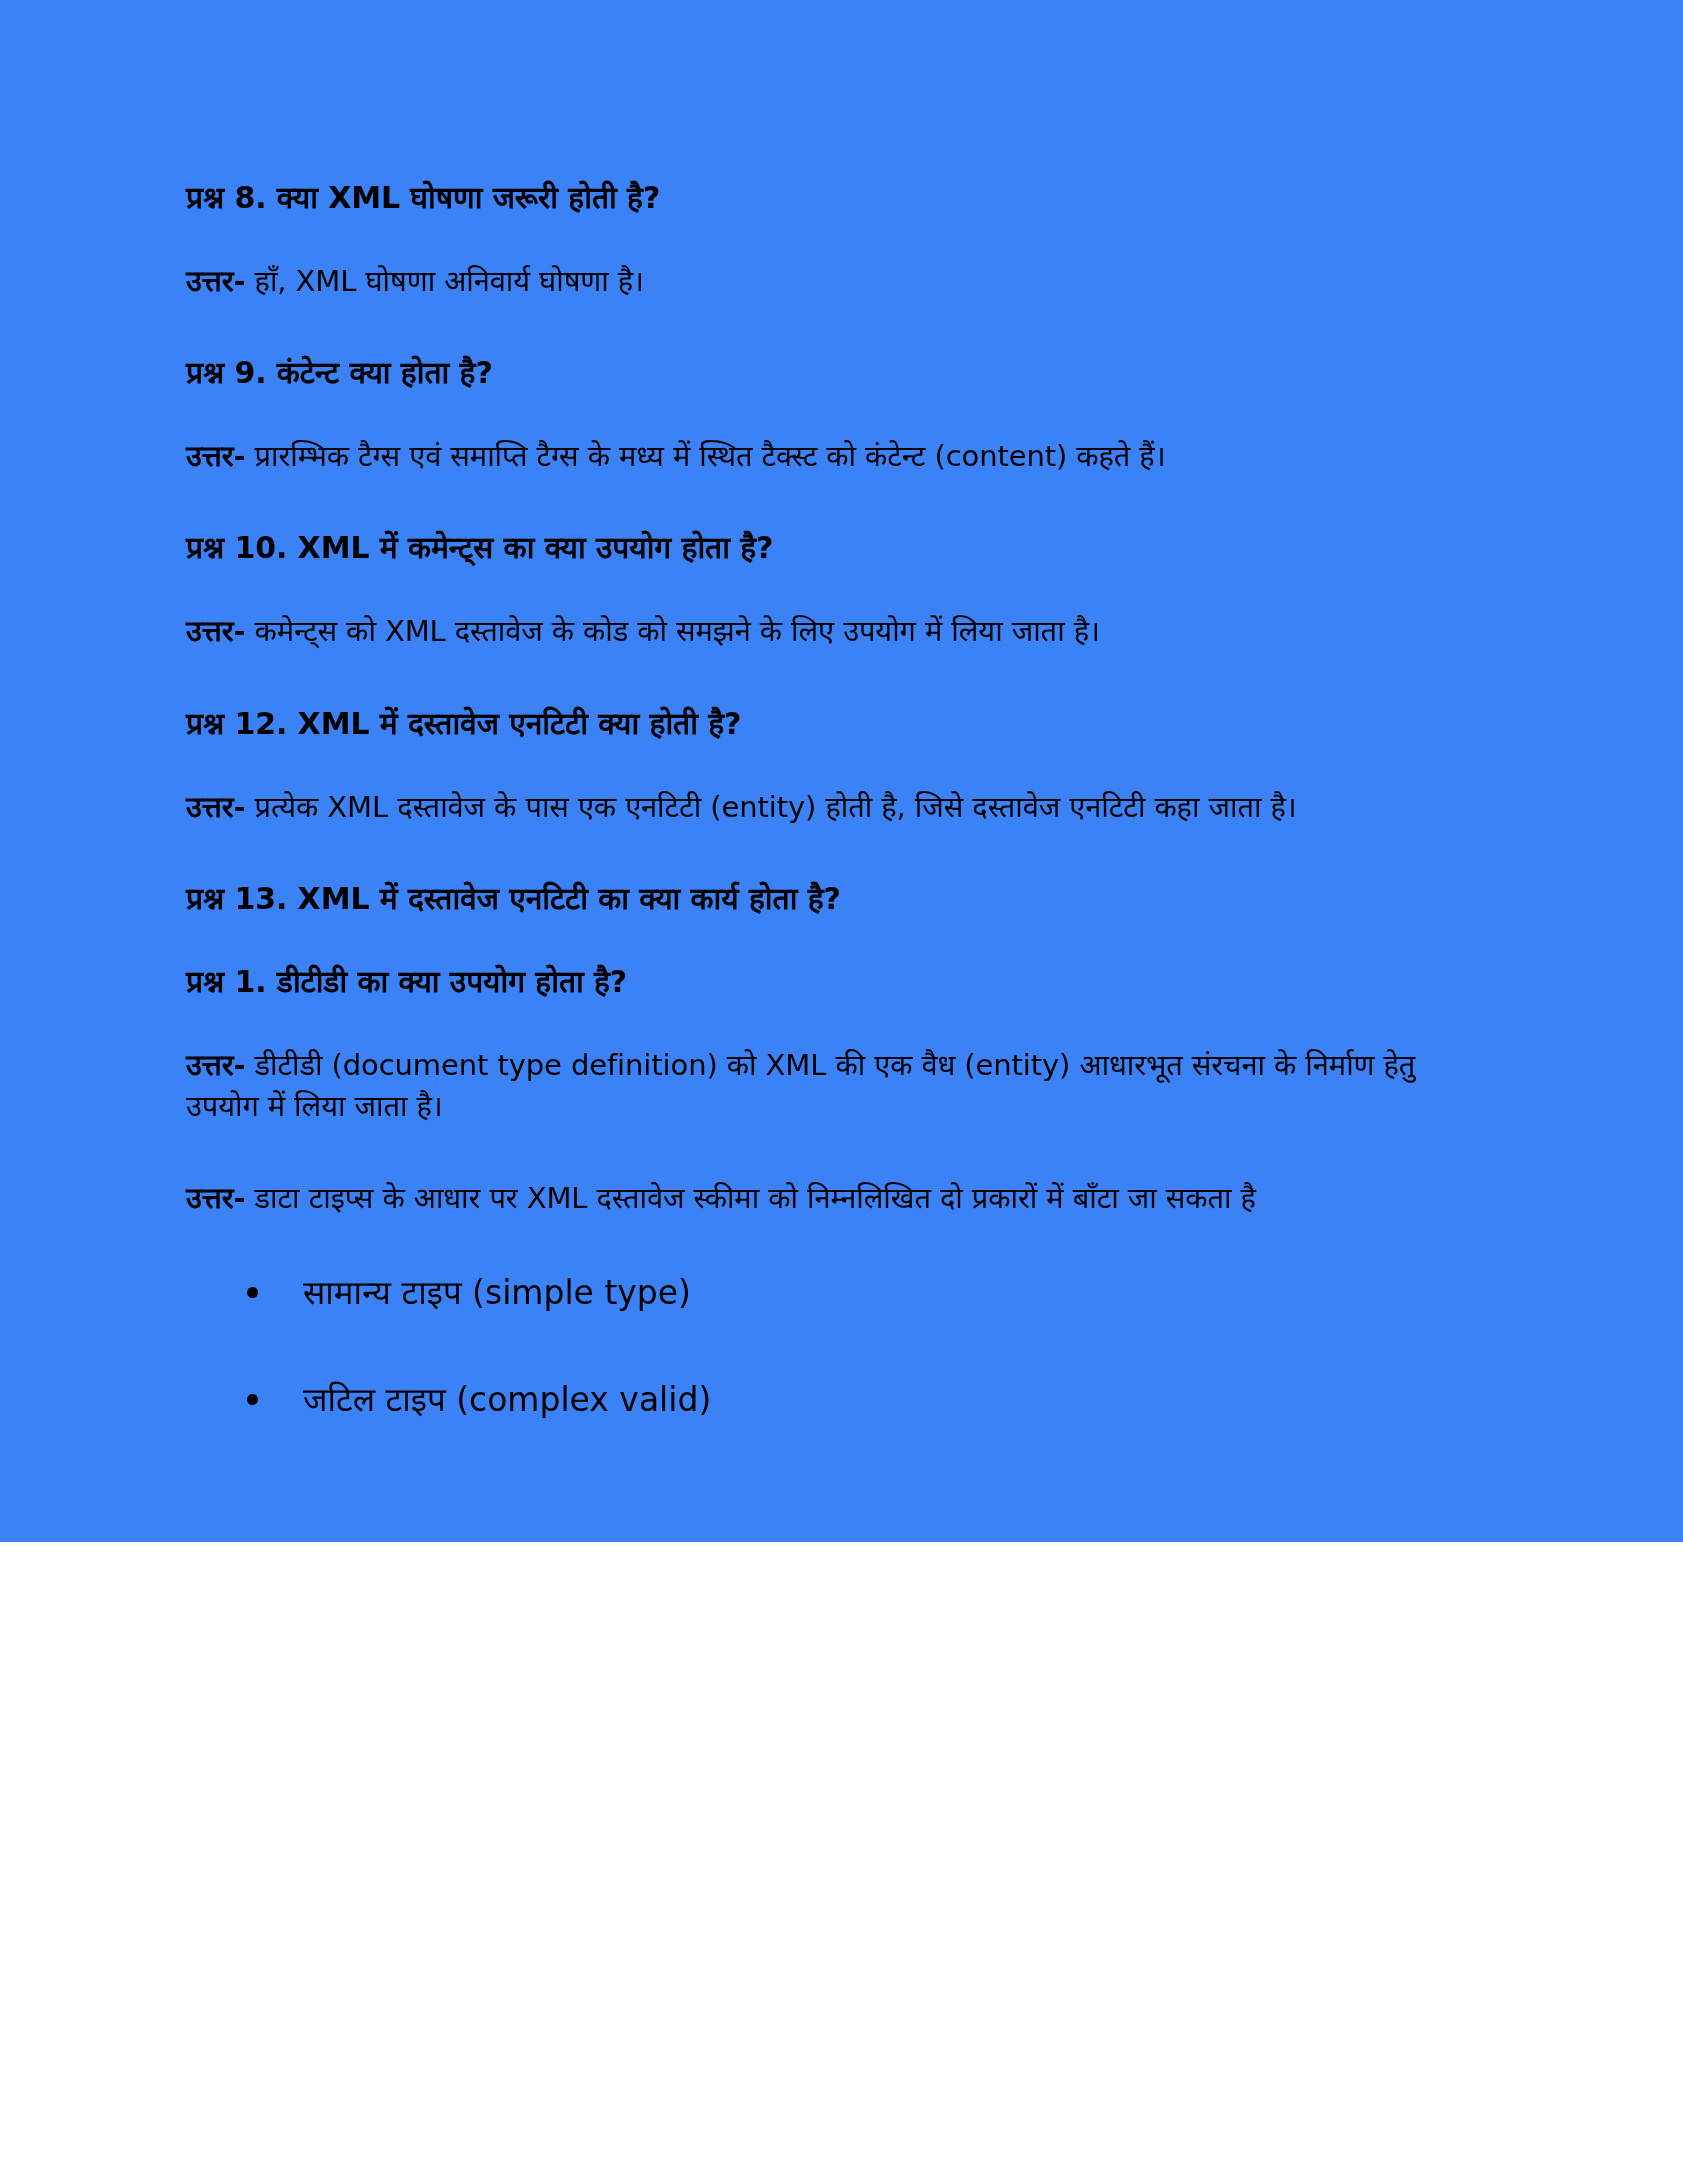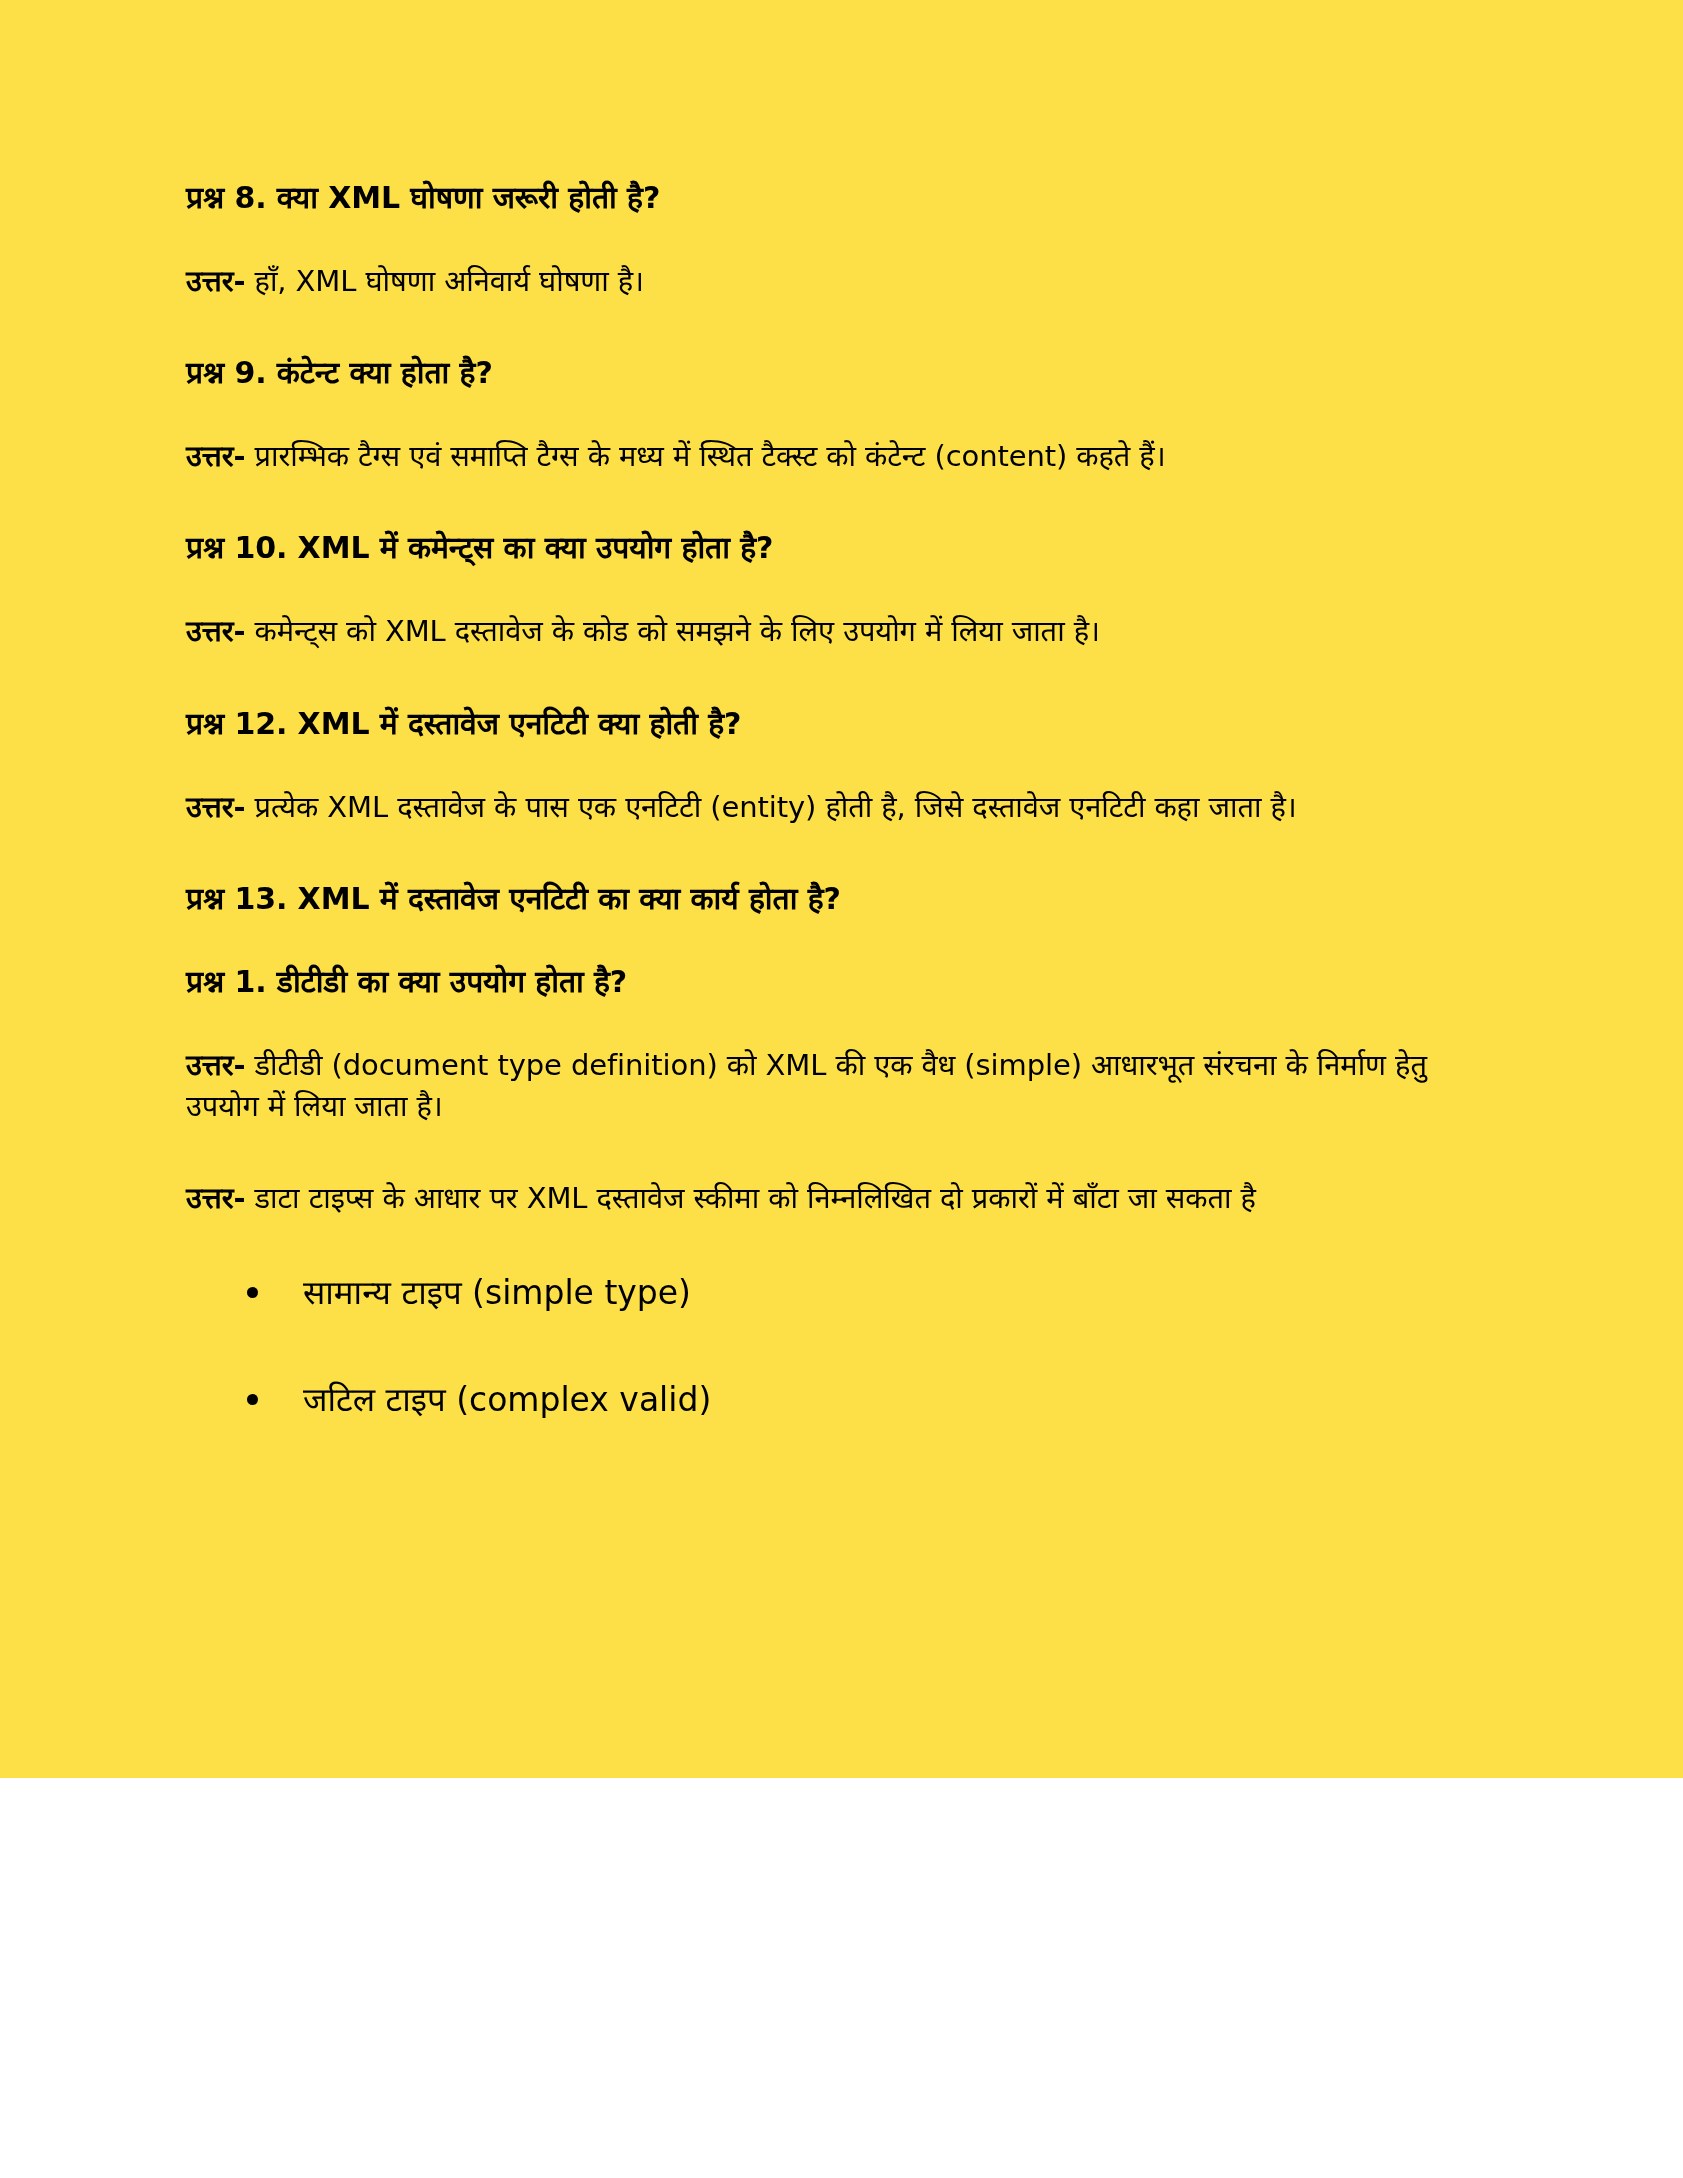--- a/index.html
+++ b/index.html
@@ -11,22 +11,22 @@
   body {
     width: 1683px;
     height: 2178px;
     font-family: "Liberation Serif", "DejaVu Serif", serif;
     color: #000000;
     -webkit-font-smoothing: antialiased;
   }
   .page {
     position: relative;
     width: 1683px;
-    height: 1778px;
-    background: #fde047;
+    height: 1542px;
+    background: #3b82f6;
     box-sizing: border-box;
     padding: 178px 252px 0 186px;
   }
   .content {
     width: 1247px;
   }
   
   .qa-block {
     margin: 0 0 0 0;
   }
@@ -108,21 +108,21 @@
       <p class="question">प्रश्न 12. XML में दस्तावेज एनटिटी क्या होती है?</p>
       <p class="answer"><span class="lead">उत्तर-</span><span> प्रत्येक XML दस्तावेज के पास एक एनटिटी (entity) होती है, जिसे दस्तावेज एनटिटी कहा जाता है।</span></p>
     </div>
 
     <div class="qa-block">
       <p class="question">प्रश्न 13. XML में दस्तावेज एनटिटी का क्या कार्य होता है?</p>
     </div>
 
     <div class="qa-block">
       <p class="question">प्रश्न 1. डीटीडी का क्या उपयोग होता है?</p>
-      <p class="answer"><span class="lead">उत्तर-</span><span> डीटीडी (document type definition) को XML की एक वैध (simple) आधारभूत संरचना के निर्माण हेतु उपयोग में लिया जाता है।</span></p>
+      <p class="answer"><span class="lead">उत्तर-</span><span> डीटीडी (document type definition) को XML की एक वैध (entity) आधारभूत संरचना के निर्माण हेतु उपयोग में लिया जाता है।</span></p>
     </div>
 
     <div class="qa-block">
       <p class="answer"><span class="lead">उत्तर-</span><span> डाटा टाइप्स के आधार पर XML दस्तावेज स्कीमा को निम्नलिखित दो प्रकारों में बाँटा जा सकता है</span></p>
 
       <ul class="type-list">
         <li>
           <span class="bullet-dot"></span>
           <span>सामान्य टाइप (simple type)</span>
         </li>

